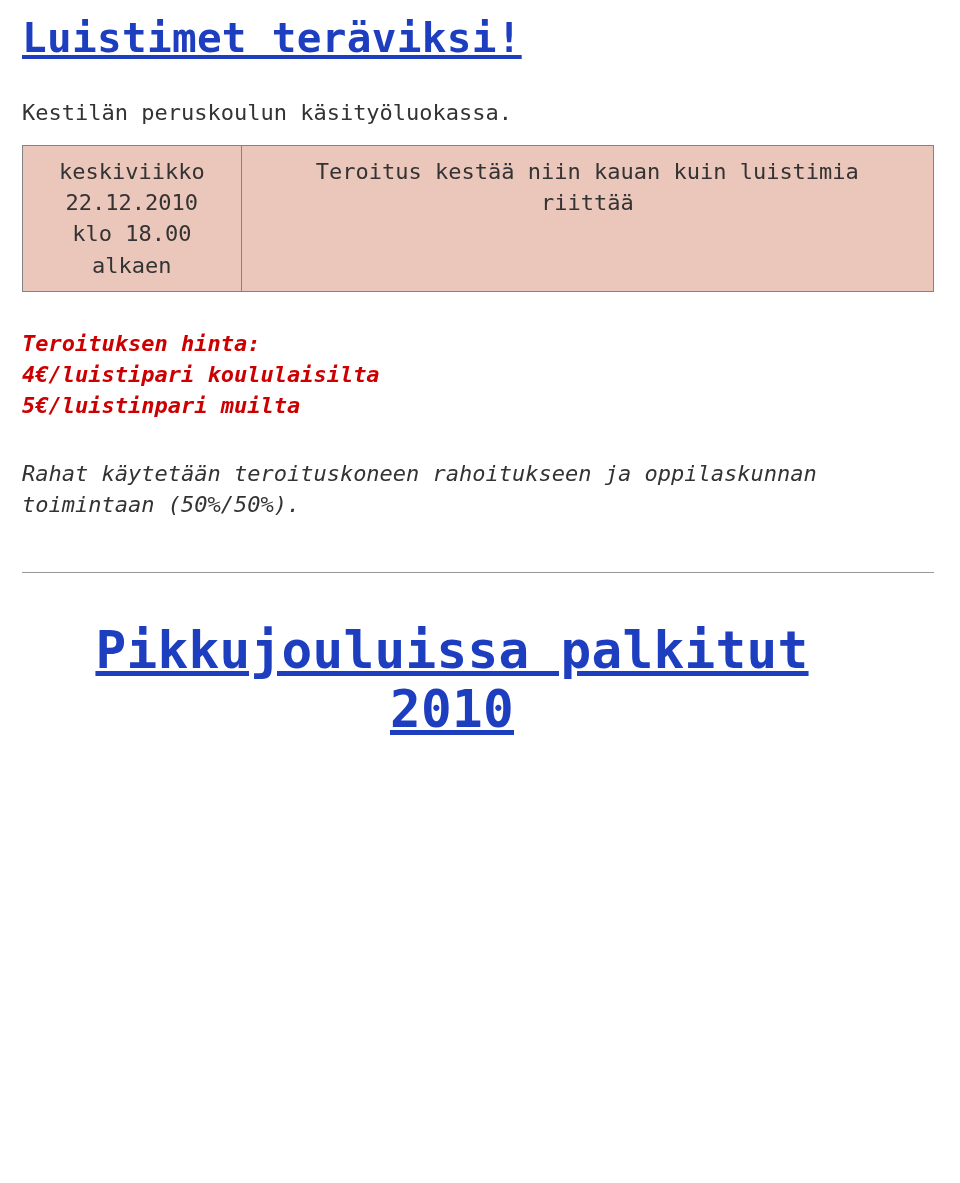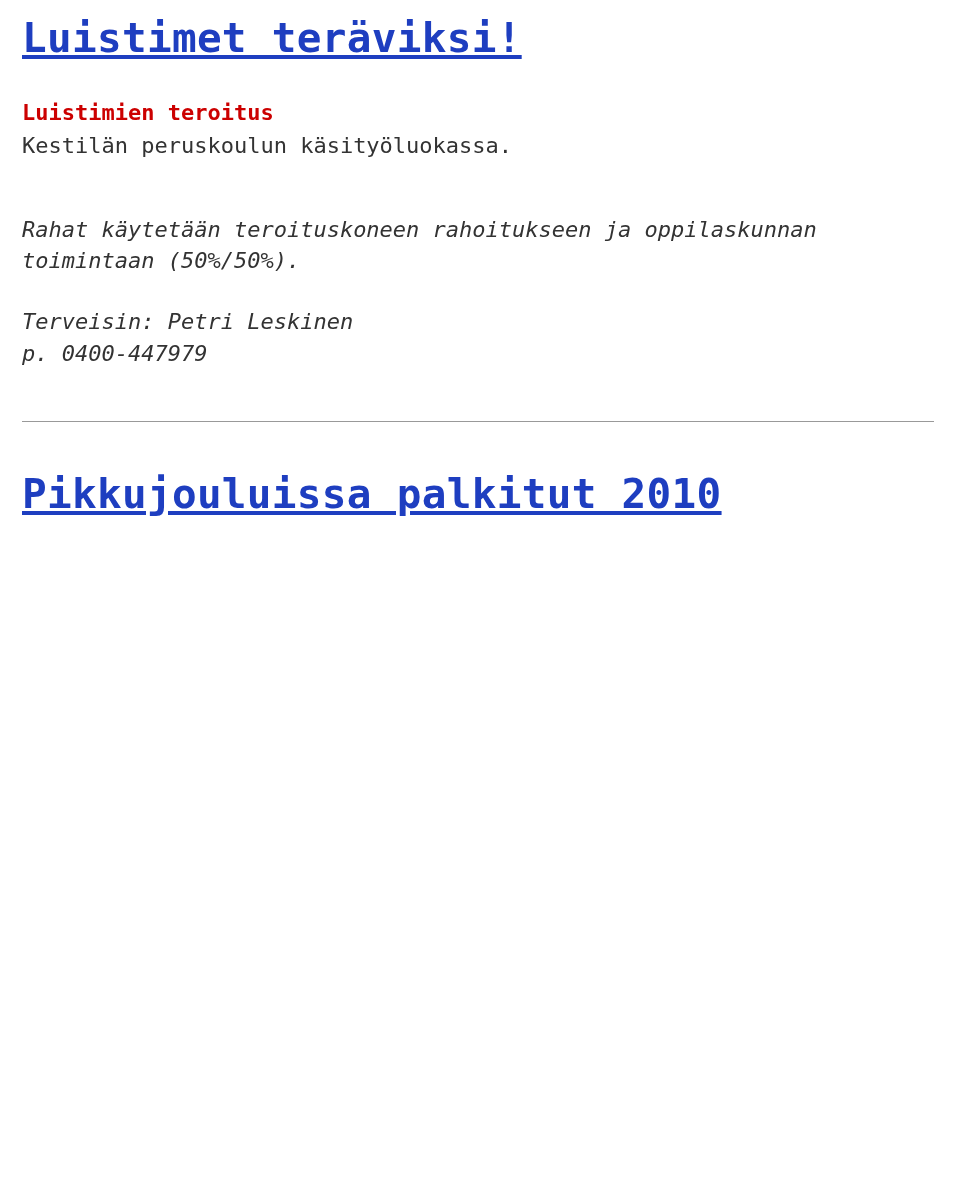--- a/index.html
+++ b/index.html
@@ -79,47 +79,60 @@
   }
   hr.divider {
     margin-top: 52px;
     margin-bottom: 48px;
     border: none;
     border-top: 1px solid #999999;
     width: 912px;
     margin-left: 0;
   }
   .footer-title {
-    font-size: 41px;
+    font-size: 51px;
     font-weight: bold;
     text-decoration: underline;
     color: #1e3ec0;
     letter-spacing: 0.3px;
+    text-align: center;
   }
 </style>
 </head>
 <body>
 
 <div class="page">
 
   <div class="title">Luistimet teräviksi!</div>
 
-  <div class="subtitle">Luistimien teroitus</div>
   <div class="desc">Kestilän peruskoulun käsityöluokassa.</div>
 
   <table class="schedule">
     <tbody>
+        <tr>
+      <td class="left">
+        <span class="line">keskiviikko</span>
+        <span class="line">22.12.2010</span>
+        <span class="line">klo 18.00</span>
+        <span class="line">alkaen</span>
+      </td>
+      <td class="right">
+        <span class="line">Teroitus kestää niin kauan kuin luistimia</span><br>
+        <span class="line">riittää</span>
+      </td>
+    </tr>
   </tbody>
     </table>
 
+  <div class="price-block">
+    <div>Teroituksen hinta:</div>
+    <div>4€/luistipari koululaisilta</div>
+    <div>5€/luistinpari muilta</div>
+  </div>
 
   <div class="use-block">Rahat käytetään teroituskoneen rahoitukseen ja oppilaskunnan toimintaan (50%/50%).</div>
 
-  <div class="sign-block">
-    <div>Terveisin: Petri Leskinen</div>
-    <div>p. 0400-447979</div>
-  </div>
 
   <hr class="divider">
 
   <div class="footer-title">Pikkujouluissa palkitut 2010</div>
 
 </div>
 
 </body></html>

